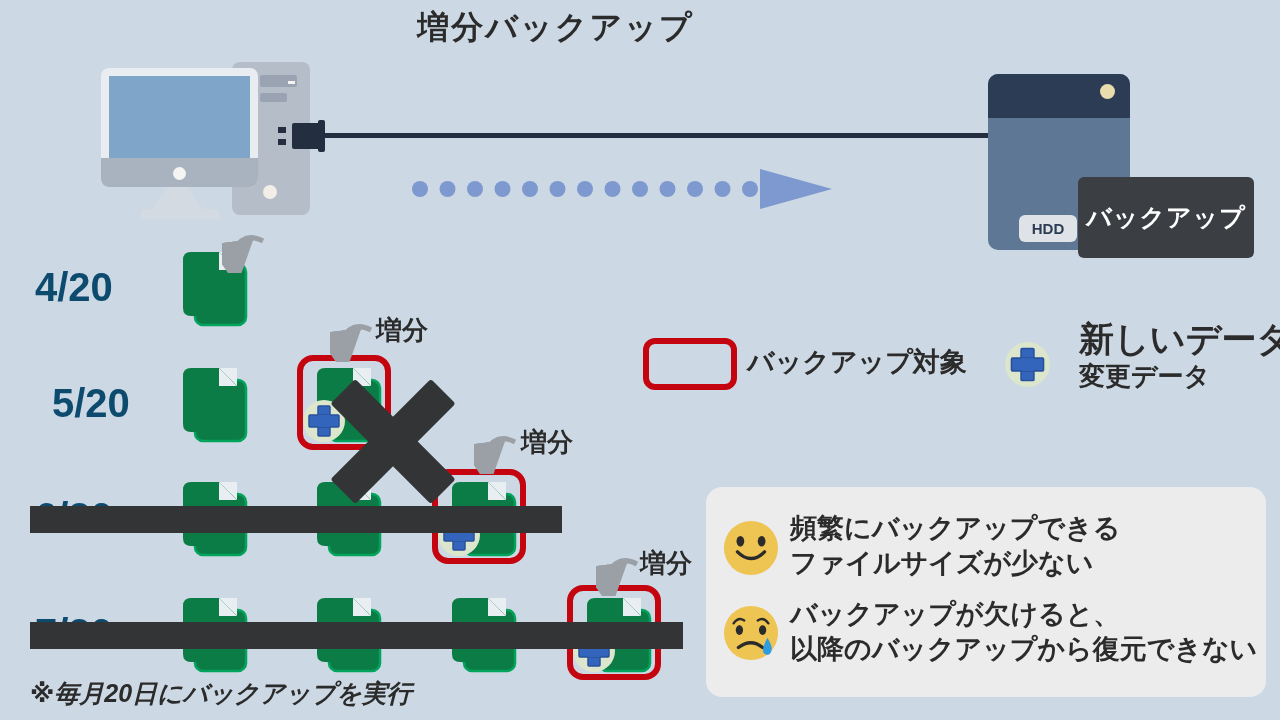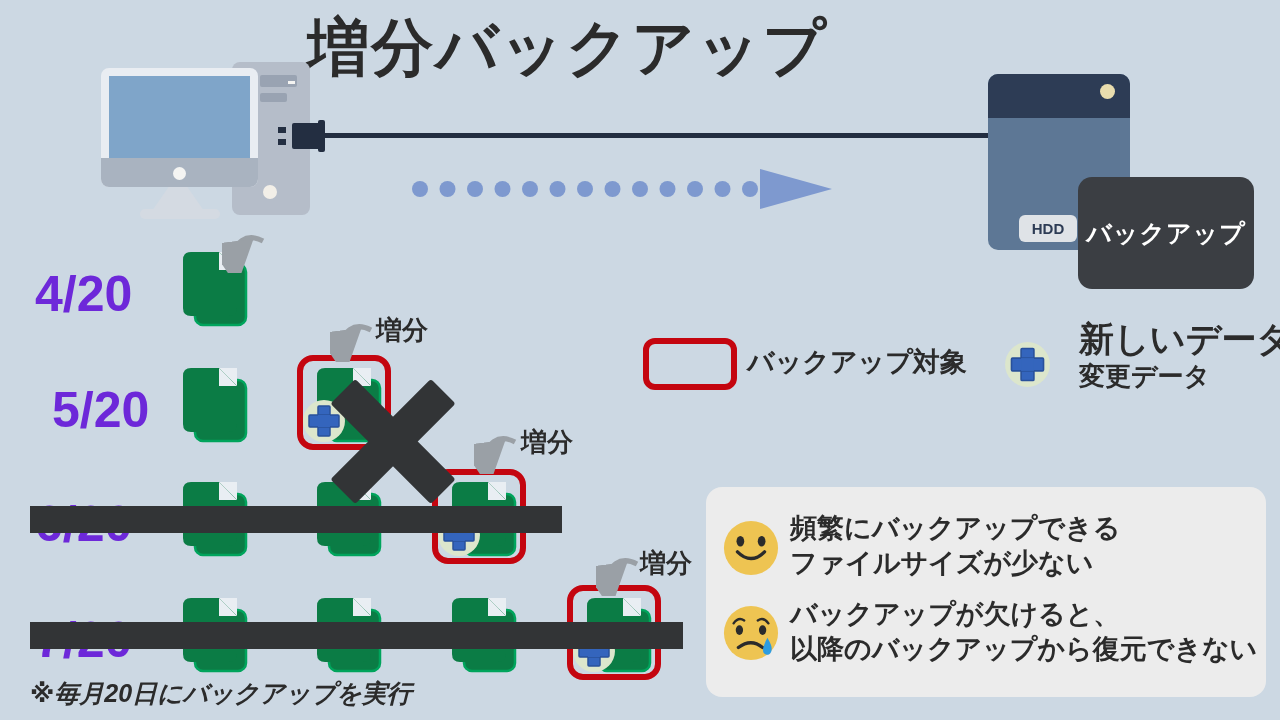--- a/index.html
+++ b/index.html
@@ -2,21 +2,21 @@
 <html><head>
 <meta charset="utf-8">
 <style>
   html,body{margin:0;padding:0;}
   body{font-family:"Liberation Sans","DejaVu Sans",sans-serif;}
   #stage{position:relative;width:1280px;height:720px;background:#ccd8e3;overflow:hidden;}
   #stage *{position:absolute;box-sizing:border-box;}
   .txt{font-weight:bold;color:#2b2b2b;white-space:nowrap;}
 
   
-  .title{left:0;top:6px;width:1111px;text-align:center;font-size:62px;letter-spacing:2px;margin-left:12px;}
+  .title{left:0;top:6px;width:1111px;text-align:center;font-size:32px;letter-spacing:2px;}
 
   
   .tower{left:232px;top:62px;width:78px;height:153px;background:#b5bdc9;border-radius:8px;}
   .vent1{left:260px;top:75px;width:37px;height:12px;background:#99a3b2;border-radius:2px;}
   .vent1-dash{left:288px;top:81px;width:7px;height:3px;background:#f4f4f2;}
   .vent2{left:260px;top:93px;width:27px;height:9px;background:#99a3b2;border-radius:2px;}
   .tower-dot{left:263px;top:185px;width:14px;height:14px;background:#f2efe8;border-radius:50%;}
   .port1{left:278px;top:127px;width:8px;height:6px;background:#232e41;}
   .port2{left:278px;top:139px;width:8px;height:6px;background:#232e41;}
   .plug{left:292px;top:123px;width:28px;height:26px;background:#232e41;border-radius:2px;}
@@ -28,25 +28,25 @@
   .mon-btn{left:72px;top:99px;width:13px;height:13px;background:#f4f4f2;border-radius:50%;}
   .stand-neck{left:152px;top:187px;width:52px;height:24px;background:#d4dae2;clip-path:polygon(32% 0,68% 0,100% 100%,0 100%);}
   .stand-base{left:140px;top:209px;width:80px;height:10px;background:#d4dae2;border-radius:5px;}
 
   
   .hdd-body{left:988px;top:74px;width:142px;height:176px;background:#5d7795;border-radius:10px;}
   .hdd-top{left:988px;top:74px;width:142px;height:44px;background:#2d3c55;border-radius:10px 10px 0 0;}
   .hdd-led{left:1100px;top:84px;width:15px;height:15px;background:#e9ddae;border-radius:50%;}
   .hdd-label{left:1019px;top:215px;width:58px;height:27px;background:#dfe3e7;border-radius:6px;
              display:flex;align-items:center;justify-content:center;font-weight:bold;font-size:15px;color:#2d3c55;}
-  .backup-box{left:1078px;top:177px;width:176px;height:112px;background:#3b3e43;border-radius:14px;
+  .backup-box{left:1078px;top:177px;width:176px;height:81px;background:#3b3e43;border-radius:6px;
               display:flex;align-items:center;justify-content:center;font-weight:bold;font-size:25px;color:#ffffff;letter-spacing:1px;}
 
   
-  .date{font-size:50px;font-weight:bold;color:#6d28d9;z-index:4;}
+  .date{font-size:40px;font-weight:bold;color:#0c4a6e;z-index:4;}
   .file{z-index:10;}
   .redbox{width:94px;height:95px;border:6px solid #c4050f;border-radius:16px;z-index:20;}
   .badge{z-index:26;}
   .strike{height:27px;background:#323436;z-index:30;}
   .xbar{left:322px;top:424px;width:142px;height:35px;background:#323436;border-radius:3px;z-index:35;}
 
   
   .ann{font-size:26px;z-index:28;}
   .curve-arrow{z-index:28;}
   .footnote{left:30px;top:677px;font-size:25px;font-style:italic;}

